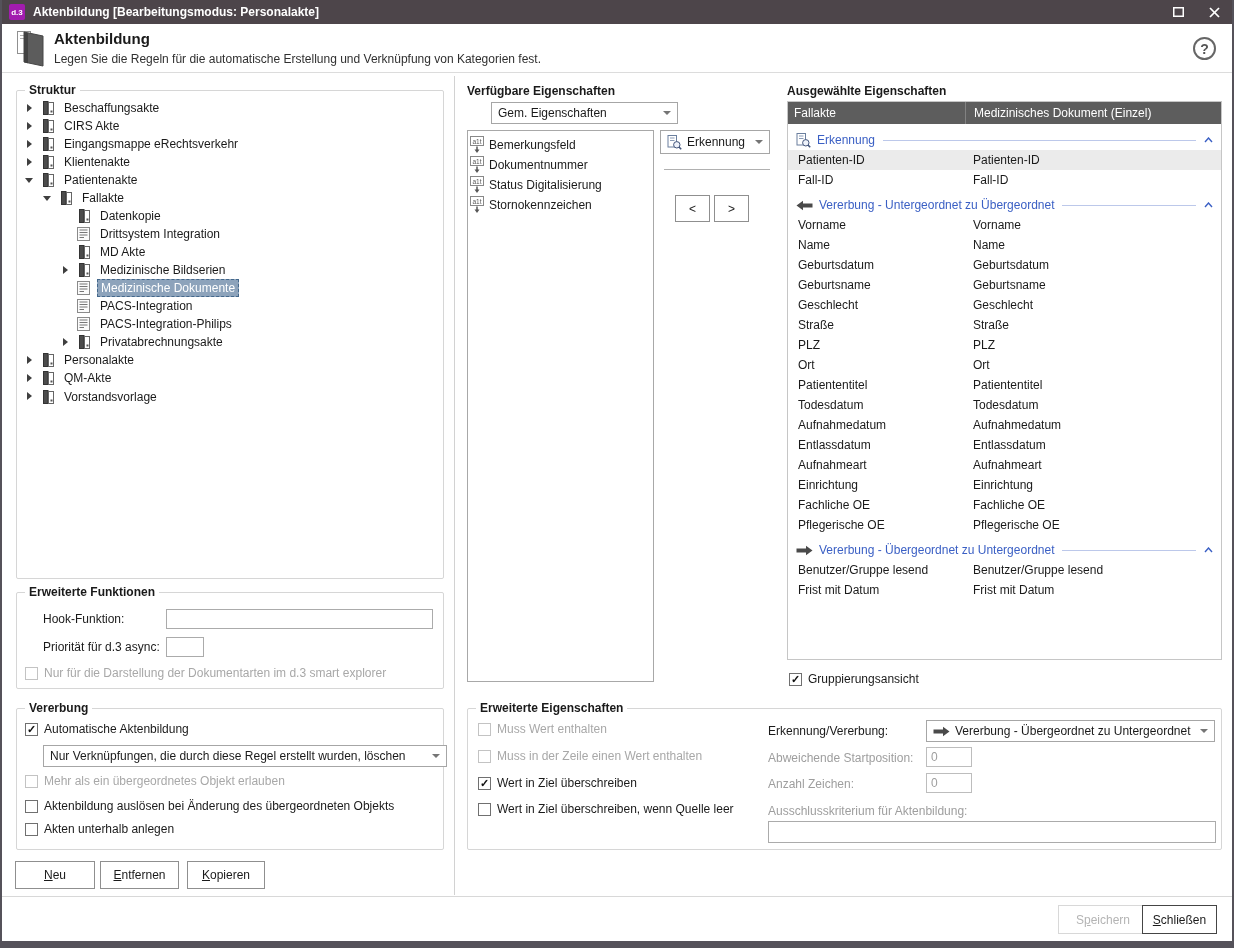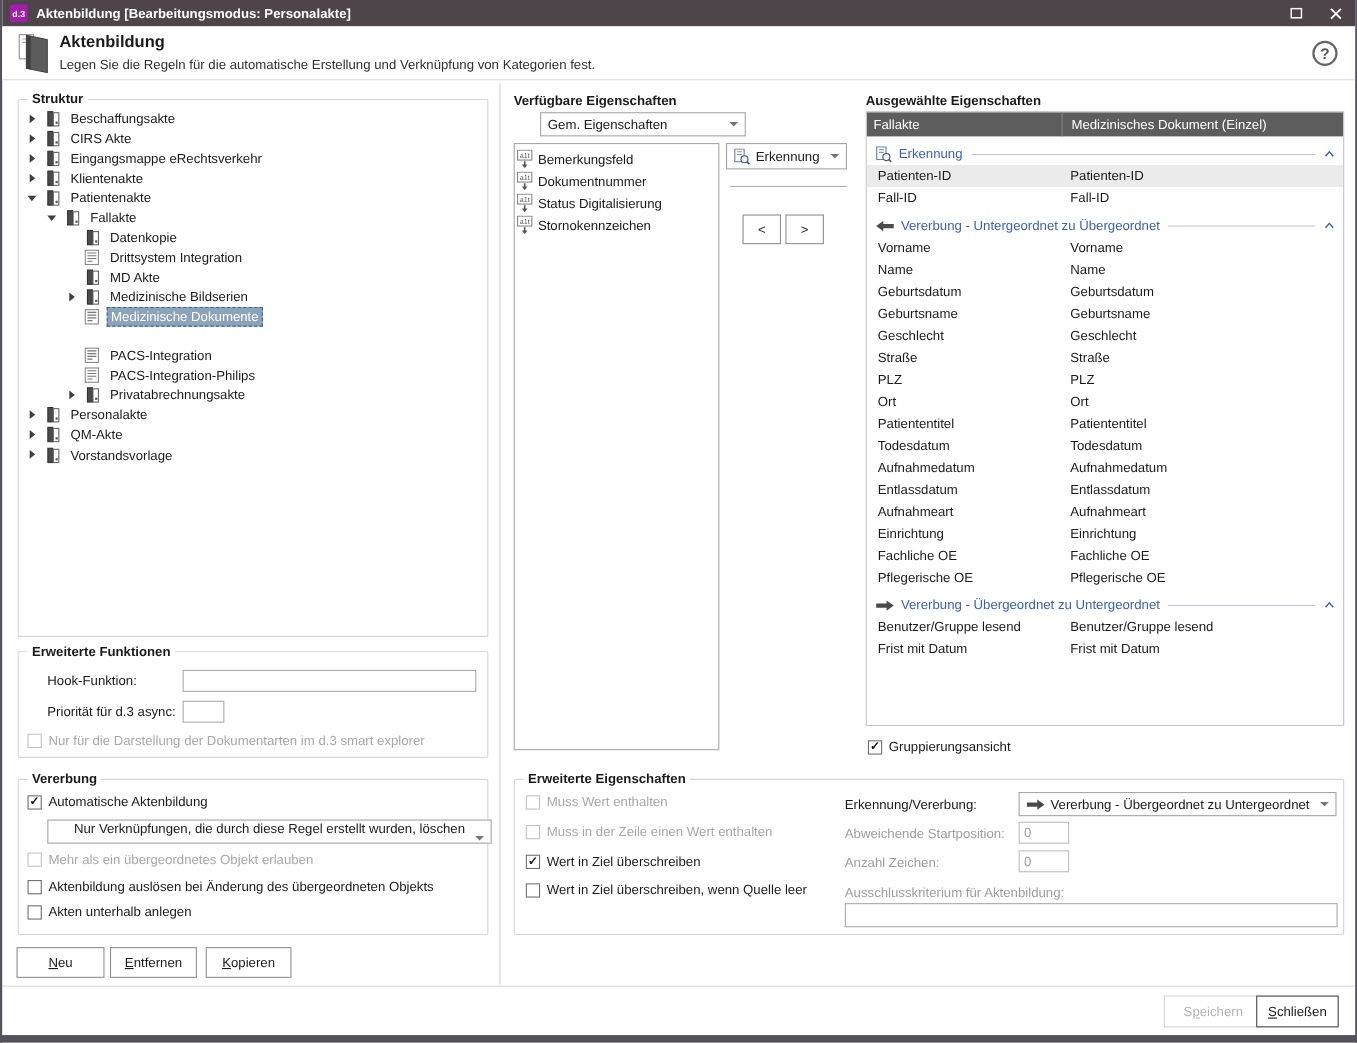--- a/index.html
+++ b/index.html
@@ -223,21 +223,21 @@
           <span class="expander none"></span>
           <svg width="16" height="16" viewBox="0 0 16 16">
             <rect x="1.5" y="1.5" width="12" height="13" fill="#fbfbfb" stroke="#8a8a8a"></rect>
             <line x1="3.5" y1="4" x2="11.5" y2="4" stroke="#777"></line>
             <line x1="3.5" y1="6.5" x2="11.5" y2="6.5" stroke="#777"></line>
             <line x1="3.5" y1="9" x2="11.5" y2="9" stroke="#777"></line>
             <line x1="3.5" y1="11.5" x2="8" y2="11.5" stroke="#777"></line>
           </svg>
           <span class="tree-label selected">Medizinische Dokumente</span>
         </div>
-        <div class="tree-row" style="padding-left: 42px; margin-top: 17px;">
+        <div class="tree-row" style="padding-left: 42px;">
           <span class="expander none"></span>
           <svg width="16" height="16" viewBox="0 0 16 16">
             <rect x="1.5" y="1.5" width="12" height="13" fill="#fbfbfb" stroke="#8a8a8a"></rect>
             <line x1="3.5" y1="4" x2="11.5" y2="4" stroke="#777"></line>
             <line x1="3.5" y1="6.5" x2="11.5" y2="6.5" stroke="#777"></line>
             <line x1="3.5" y1="9" x2="11.5" y2="9" stroke="#777"></line>
             <line x1="3.5" y1="11.5" x2="8" y2="11.5" stroke="#777"></line>
           </svg>
           <span class="tree-label">PACS-Integration</span>
         </div>
@@ -302,21 +302,21 @@
         <span class="cb-label">Nur für die Darstellung der Dokumentarten im d.3 smart explorer</span>
       </div>
   </div>
 
   <div class="groupbox" style="left:14px; top:708px; width:428px; height:142px;">
     <span class="gb-label">Vererbung</span>
     <div style="left:8px; top:13px;" class="cb-row">
         <span class="cb checked">✓</span>
         <span class="cb-label">Automatische Aktenbildung</span>
       </div>
-    <div class="select" style="left:26px; top:36px; width:404px; height:22px;flex-direction:column;">
+    <div class="select" style="left:26px; top:36px; width:404px; height:22px;">
       <span>Nur Verknüpfungen, die durch diese Regel erstellt wurden, löschen</span>
       <span class="chev"></span>
     </div>
     <div style="left:8px; top:65px;" class="cb-row disabled">
         <span class="cb"></span>
         <span class="cb-label">Mehr als ein übergeordnetes Objekt erlauben</span>
       </div>
     <div style="left:8px; top:90px;" class="cb-row">
         <span class="cb"></span>
         <span class="cb-label">Aktenbildung auslösen bei Änderung des übergeordneten Objekts</span>

